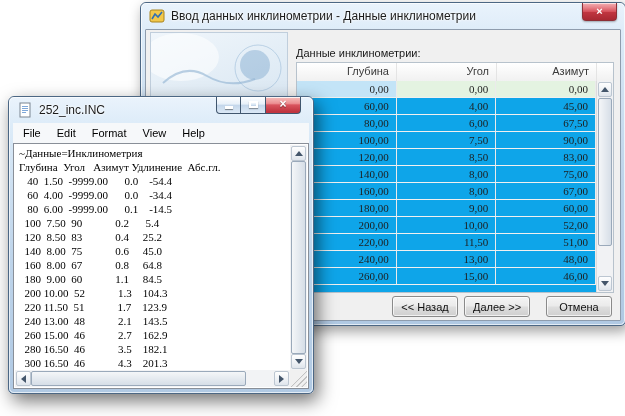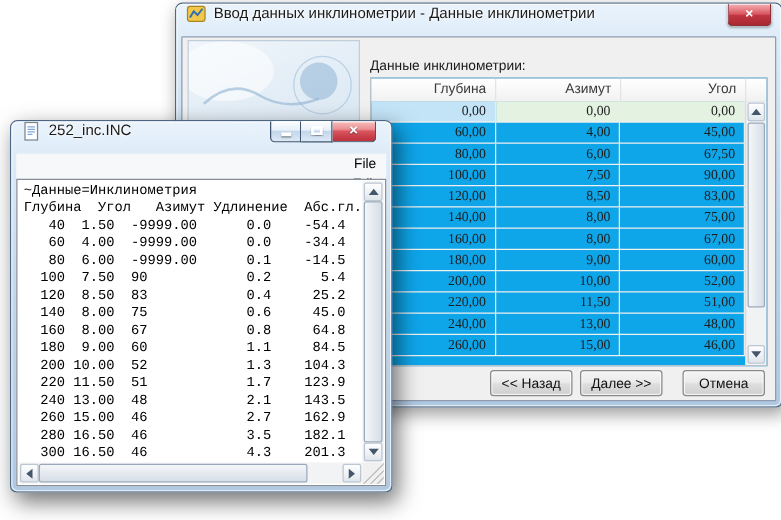--- a/index.html
+++ b/index.html
@@ -10,21 +10,21 @@
   }
   .window{position:absolute;border-radius:6px 6px 5px 5px;}
   .aero{
     background:linear-gradient(180deg,#eaf3fc 0%,#dcebf8 10%,#cfe1f2 28%,#bed4ea 55%,#b0c9e3 100%);
     border:1px solid #4c6784;
   }
   .aero::before{
     content:"";position:absolute;inset:0;border-radius:5px;
     border:1px solid rgba(255,255,255,.65);pointer-events:none;
   }
-  .titlebar{position:relative;height:26px;display:flex;padding-left:8px;}
+  .titlebar{position:relative;height:26px;display:flex;align-items:center;padding-left:8px;}
   .title-text{font-size:12px;color:#1b1b1b;margin-left:6px;text-shadow:0 0 3px #fff,0 0 3px #fff;white-space:nowrap;}
   .icon16{width:16px;height:16px;display:inline-block;flex:0 0 16px;}
 
   
   #wizard{left:140px;top:2px;width:484px;height:322px;box-shadow:3px 5px 14px rgba(0,0,0,.40);}
   #wizard .close-solo{
     position:absolute;top:0;right:8px;width:35px;height:18px;
     border:1px solid #8c2f36;border-top:none;border-radius:0 0 4px 4px;
     background:linear-gradient(180deg,#f3b0b4 0%,#e9858c 25%,#d6525c 50%,#c03540 55%,#a82832 100%);
     color:#fff;font-size:11px;font-weight:bold;text-align:center;line-height:16px;
@@ -106,32 +106,32 @@
   .cap-btn:first-child{border-left-width:1px;border-radius:0 0 0 4px;}
   .cap-btn.close{
     width:35px;border-radius:0 0 4px 0;
     background:linear-gradient(180deg,#f5c0bd 0%,#ec8f92 40%,#d9545e 50%,#c13540 90%);
   }
   .glyph-min{display:block;width:8px;height:3px;background:#fff;margin-top:9px;box-shadow:0 1px 1px rgba(0,0,0,.45);}
   .glyph-max{display:block;width:9px;height:7px;border:2px solid #fff;box-sizing:border-box;margin-top:4px;box-shadow:0 1px 1px rgba(0,0,0,.35);}
   .glyph-close{color:#fff;font-size:12px;font-weight:bold;line-height:15px;text-shadow:0 1px 1px rgba(0,0,0,.45);}
   .menubar{
     position:absolute;left:4px;right:4px;top:26px;height:20px;
-    background:#f6f8fa;display:flex;align-items:flex-end;padding-left:2px;
-    font-size:11px;color:#000;box-sizing:border-box;flex-direction:column;
+    background:#f6f8fa;display:flex;align-items:center;padding-left:2px;
+    font-size:11px;color:#000;box-sizing:border-box;
   }
   .menu-item{padding:2px 8px;}
   .edit-client{
     position:absolute;left:4px;right:4px;top:46px;bottom:4px;
     background:#fff;border:1px solid #898f98;box-sizing:border-box;
   }
   .edit-text{
     position:absolute;left:1px;top:1px;right:18px;bottom:18px;margin:0;
     padding:1px 0 0 4px;overflow:hidden;white-space:pre;
-    font-family:Liberation Mono, monospace;font-size:11px;line-height:14px;color:#000;
+    font-family:Liberation Serif, serif;font-size:11px;line-height:14px;color:#000;
   }
   .vscroll.ed{top:1px;right:1px;bottom:18px;border-left:none;background:#f2f3f5;}
   #ed-vthumb{top:16px;bottom:16px;height:auto;}
   .hscroll{
     position:absolute;left:1px;right:18px;bottom:1px;height:17px;
     background:#f2f3f5;box-sizing:border-box;
   }
   .hs-btn{
     position:absolute;top:1px;bottom:1px;width:15px;
     background:linear-gradient(180deg,#fefefe,#eef1f5 60%,#dfe5ec);
@@ -178,22 +178,22 @@
         <path d="M20,120 q30,-14 60,-3 t50,4" stroke="#b8d0e4" fill="none" opacity="0.5"></path>
         <rect x="0" y="150" width="136" height="112" fill="#c3d7e9" opacity="0.4"></rect>
       </svg>
     </div>
 
     <div class="grid-label">Данные инклинометрии:</div>
 
     <div class="grid">
       <div class="grid-header">
         <div class="grid-hcell">Глубина</div>
+        <div class="grid-hcell">Угол</div>
         <div class="grid-hcell">Азимут</div>
-        <div class="grid-hcell">Угол</div>
       </div>
       <div class="grid-body">
           <div class="grid-row first">
             <div class="grid-cell">0,00</div>
             <div class="grid-cell">0,00</div>
             <div class="grid-cell">0,00</div>
           </div>
           <div class="grid-row">
             <div class="grid-cell">60,00</div>
             <div class="grid-cell">4,00</div>

